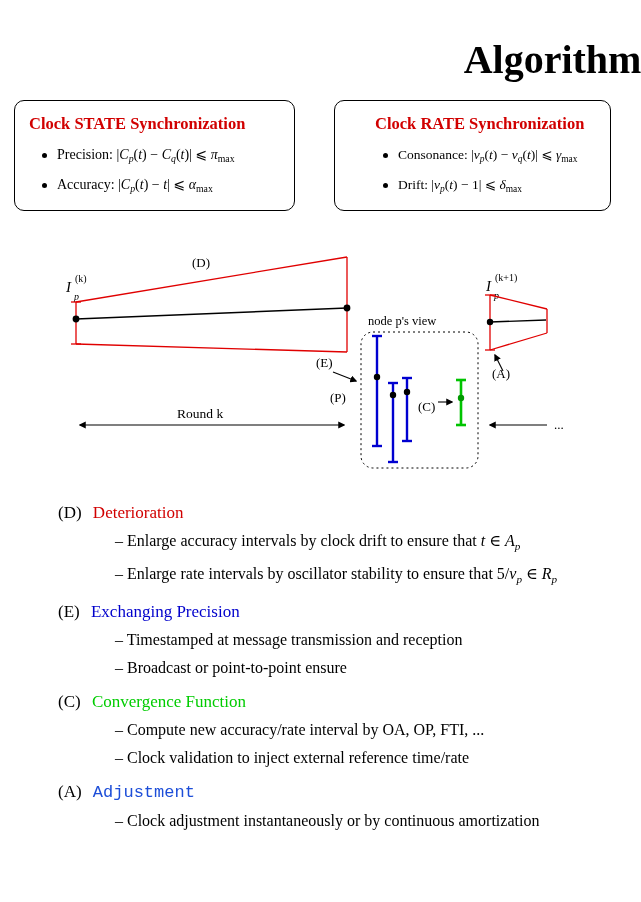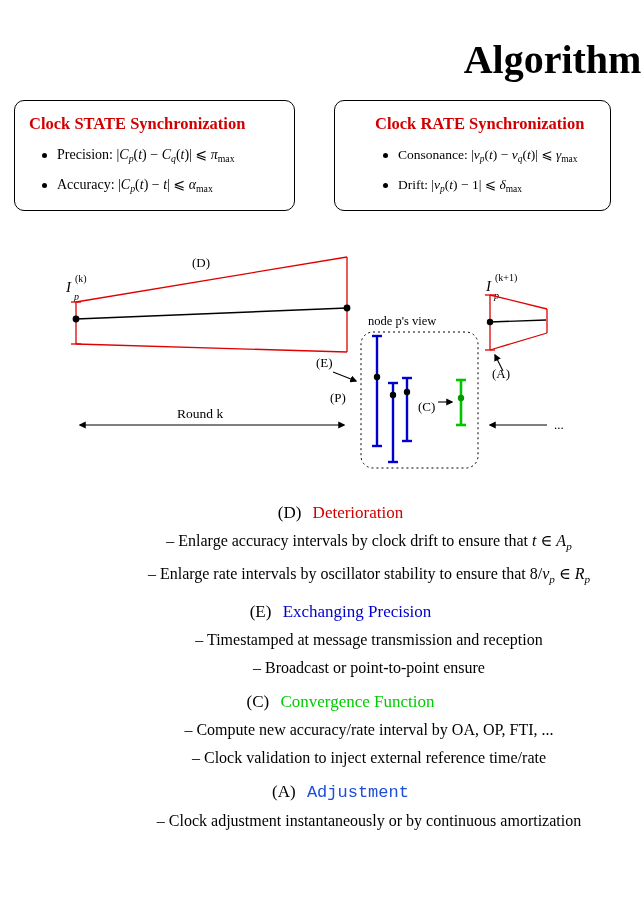--- a/index.html
+++ b/index.html
@@ -31,21 +31,21 @@
   .seg-i   { font-style: italic; }
   .seg-sub { font-size: 0.7em; vertical-align: -0.32em; }
   .seg-i.seg-sub { font-style: italic; }
 
   
   .diagram { position: absolute; left: 0; top: 245px; }
   .diagram text { font-family: "Liberation Serif", "DejaVu Serif", serif; fill: #000; }
 
   
   .sections { position: absolute; left: 58px; top: 500px; width: 565px; }
-  .section { margin-bottom: 7px; text-align: center; }
+  .section { margin-bottom: 7px; }
   .sec-head { font-size: 17px; line-height: 25px; }
   .sec-tag { margin-right: 7px; }
   .sec-bullets { margin-left: 57px; margin-top: 2px; }
   .sec-bullet { font-size: 16px; line-height: 28px; }
 </style>
 </head>
 <body>
 
 <div class="page">
 
@@ -161,21 +161,21 @@
 
   <div class="sections">
 
     <div class="section">
       <div class="sec-head">
         <span class="sec-tag">(D)</span>
         <span class="sec-title" style="color: rgb(209, 0, 0);">Deterioration</span>
       </div>
       <div class="sec-bullets">
         <div class="sec-bullet"><span>– Enlarge accuracy intervals by clock drift to ensure that </span><span class="seg-i">t</span><span> ∈ </span><span class="seg-i">A</span><span class="seg-i seg-sub">p</span></div>
-        <div class="sec-bullet"><span>– Enlarge rate intervals by oscillator stability to ensure that 8/</span><span class="seg-i">v</span><span class="seg-i seg-sub">p</span><span> ∈ </span><span class="seg-i">R</span><span class="seg-i seg-sub">p</span></div>
+        <div class="sec-bullet"><span>– Enlarge rate intervals by oscillator stability to ensure that 5/</span><span class="seg-i">v</span><span class="seg-i seg-sub">p</span><span> ∈ </span><span class="seg-i">R</span><span class="seg-i seg-sub">p</span></div>
       </div>
     </div>
 
     <div class="section">
       <div class="sec-head">
         <span class="sec-tag">(E)</span>
         <span class="sec-title" style="color: rgb(0, 0, 204);">Exchanging Precision</span>
       </div>
       <div class="sec-bullets">
         <div class="sec-bullet"><span>– Timestamped at message transmission and reception</span></div>

